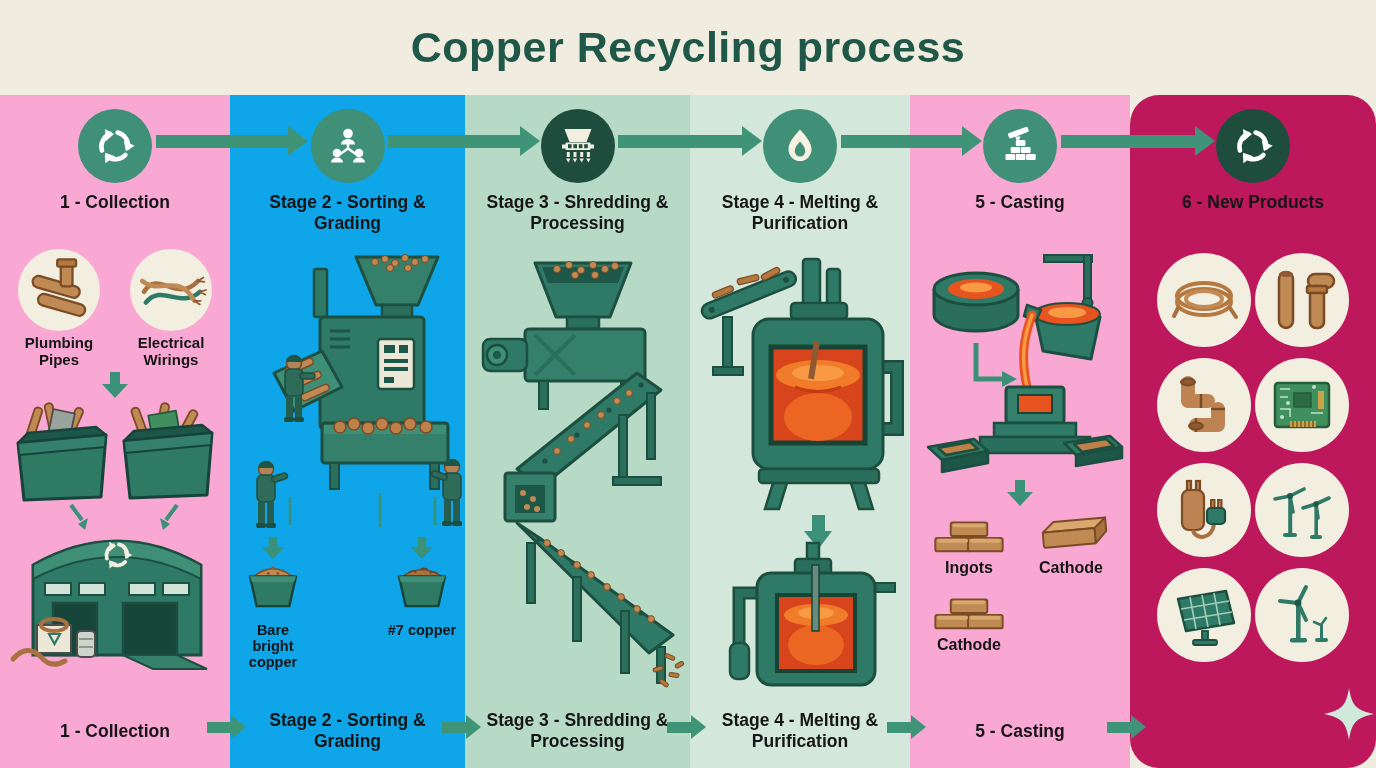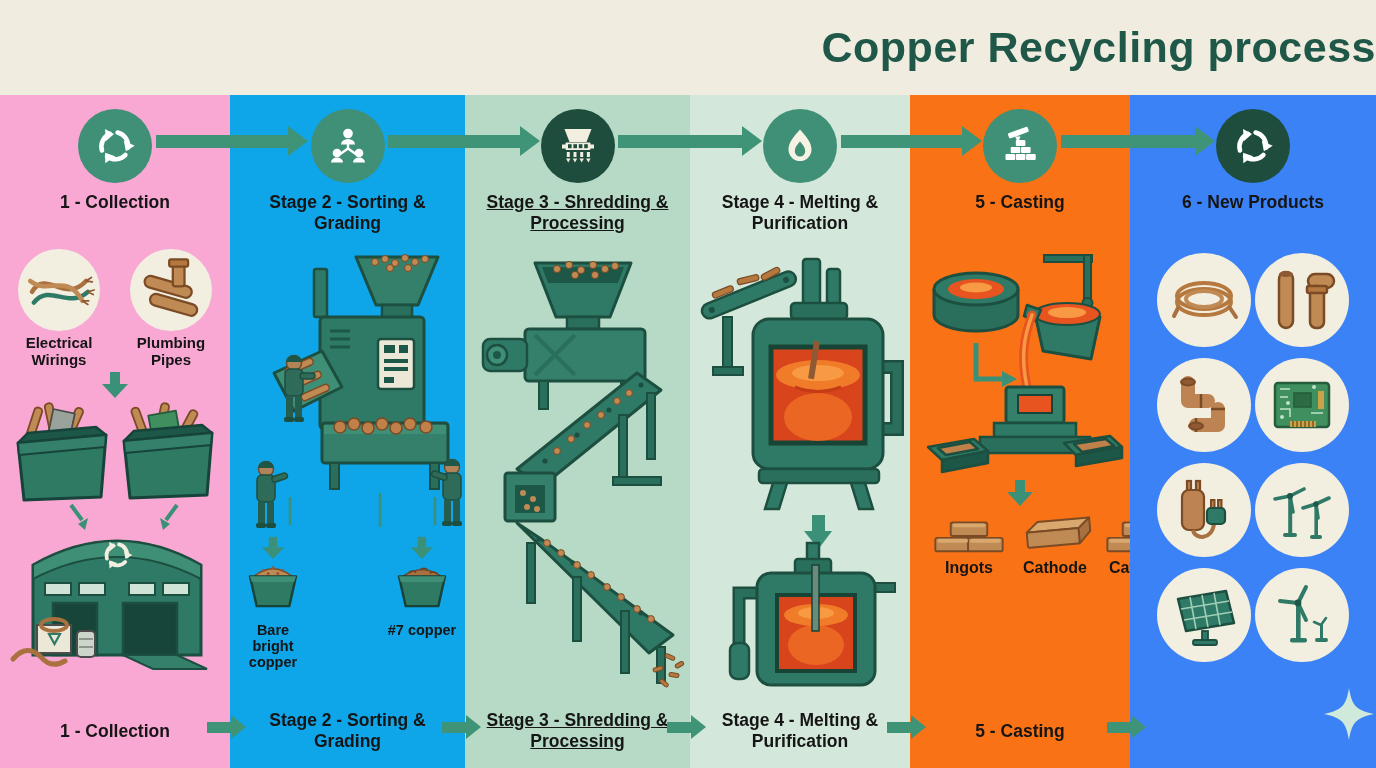--- a/index.html
+++ b/index.html
@@ -1,27 +1,27 @@
 <!DOCTYPE html>
 <html><head>
 <meta charset="utf-8">
 <style>
   html,body{margin:0;padding:0;background:#f0ecdf;}
   .canvas{position:relative;width:1376px;height:768px;overflow:hidden;background:#f0ecdf;
           font-family:"Liberation Sans",sans-serif;color:#151515;}
-  .header{position:absolute;top:0;left:0;right:0;height:95px;display:flex;align-items:center;justify-content:flex-end;}
+  .header{position:absolute;top:0;left:0;right:0;height:95px;display:flex;align-items:center;justify-content:center;}
   .title{font-size:43px;font-weight:bold;color:#1f5848;letter-spacing:.5px;}
   .columns{position:absolute;top:95px;left:0;right:0;bottom:0;display:flex;}
   .col{display:flex;flex-direction:column;align-items:center;position:relative;}
   .c1{width:230px;background:#f9a8d4;}
   .c2{width:235px;background:#0ea5e9;}
-  .c3{width:225px;background:#b6dac5;text-decoration:underline;}
+  .c3{width:225px;background:#b6dac5;}
   .c4{width:220px;background:#d3e8da;}
-  .c5{width:220px;background:#f97316;}
-  .c6{width:246px;background:#3b82f6;}
+  .c5{width:220px;background:#f9a8d4;}
+  .c6{width:246px;background:#be185d;border-radius:29px;}
   .stage-circle{margin-top:14px;width:74px;height:74px;border-radius:50%;flex:none;
                 display:flex;align-items:center;justify-content:center;position:relative;z-index:3;background:#3f9077;}
   .stage-circle.dark{background:#1e4d3e;}
   .stage-label{margin-top:9px;height:55px;font-weight:bold;font-size:17.5px;line-height:1.22;
                text-align:center;padding:0 4px;}
   .illus{flex:1;width:100%;display:flex;flex-direction:column;align-items:center;position:relative;}
   .bottom-label{height:74px;width:100%;display:flex;align-items:center;justify-content:center;
                 text-align:center;font-weight:bold;font-size:17.5px;line-height:1.2;padding:0 6px;box-sizing:border-box;}
   
   .top-arrows{position:absolute;top:95px;left:0;width:1376px;height:110px;z-index:2;pointer-events:none;}
@@ -42,21 +42,21 @@
   .src-row{display:flex;gap:8px;justify-content:center;margin-top:2px;}
   .src-item{display:flex;flex-direction:column;align-items:center;width:104px;}
   .src-circle{width:82px;height:82px;border-radius:50%;background:#f2eee0;display:flex;align-items:center;justify-content:center;}
   .src-label{font-weight:bold;font-size:15px;line-height:1.12;text-align:center;margin-top:4px;}
   
   .grades{display:flex;justify-content:space-between;width:100%;padding:0 7px;box-sizing:border-box;}
   .grade{display:flex;flex-direction:column;align-items:center;width:72px;}
   .grade .darrow{transform:scale(.85);margin:0 auto;}
   .grade-label{font-weight:bold;font-size:14.5px;line-height:1.1;text-align:center;margin-top:14px;}
   
-  .prod-grid{display:grid;grid-template-columns:1fr 1fr 1fr 1fr;gap:2px 0;width:100%;padding:0 16px;box-sizing:border-box;}
+  .prod-grid{display:grid;grid-template-columns:1fr 1fr;gap:9px 0;width:100%;padding:0 8px;box-sizing:border-box;}
   .prod{display:flex;flex-direction:column;align-items:center;}
   .prod-label{font-weight:bold;font-size:16px;margin-top:0;}
   
   .np-grid{display:grid;grid-template-columns:1fr 1fr;gap:11px 4px;padding:6px 20px;box-sizing:border-box;}
   .np-circle{width:94px;height:94px;border-radius:50%;background:#f2eee0;display:flex;align-items:center;justify-content:center;}
   .sparkle{position:absolute;right:0;bottom:14px;}
 </style>
 </head>
 <body>
 
@@ -79,47 +79,47 @@
           <g fill="#ffffff">
             <polygon points="-10,-17 -1,-12 -9,-5"></polygon>
             <polygon transform="rotate(120)" points="-10,-17 -1,-12 -9,-5"></polygon>
             <polygon transform="rotate(240)" points="-10,-17 -1,-12 -9,-5"></polygon>
           </g>
         </svg>
       </div>
       <div class="stage-label">1 - Collection</div>
       <div class="illus">
         <div class="src-row">
+          <div class="src-item">
+            <div class="src-circle">
+              <svg width="72" height="72" viewBox="0 0 80 80">
+                <g fill="#c08a55" stroke="#7a4b24" stroke-width="2.5" stroke-linejoin="round">
+                  <rect x="10" y="30" width="54" height="13" rx="6.5" transform="rotate(16 37 36)"></rect>
+                  <rect x="16" y="50" width="54" height="13" rx="6.5" transform="rotate(16 43 56)"></rect>
+                  <rect x="42" y="10" width="13" height="26" rx="3"></rect>
+                  <rect x="38" y="6" width="21" height="8" rx="2" fill="#b5793f"></rect>
+                </g>
+              </svg>
+            </div>
+            <div class="src-label">Plumbing Pipes</div>
+          </div>
           <div class="src-item">
             <div class="src-circle">
               <svg width="72" height="72" viewBox="0 0 80 80">
                 <g fill="none" stroke-linecap="round">
                   <path d="M10,42 C26,16 46,56 70,30" stroke="#a9713f" stroke-width="5"></path>
                   <path d="M12,54 C30,32 50,62 72,42" stroke="#2f7a66" stroke-width="5"></path>
                   <path d="M8,30 C28,46 48,20 66,52" stroke="#c08a55" stroke-width="5"></path>
                   <g stroke="#8f5a33" stroke-width="2">
                     <path d="M70,30 l6,-4 M70,30 l7,1 M72,42 l6,3 M72,42 l7,-2 M66,52 l6,4 M66,52 l7,0"></path>
                   </g>
                 </g>
               </svg>
             </div>
             <div class="src-label">Electrical Wirings</div>
-          </div>
-          <div class="src-item">
-            <div class="src-circle">
-              <svg width="72" height="72" viewBox="0 0 80 80">
-                <g fill="#c08a55" stroke="#7a4b24" stroke-width="2.5" stroke-linejoin="round">
-                  <rect x="10" y="30" width="54" height="13" rx="6.5" transform="rotate(16 37 36)"></rect>
-                  <rect x="16" y="50" width="54" height="13" rx="6.5" transform="rotate(16 43 56)"></rect>
-                  <rect x="42" y="10" width="13" height="26" rx="3"></rect>
-                  <rect x="38" y="6" width="21" height="8" rx="2" fill="#b5793f"></rect>
-                </g>
-              </svg>
-            </div>
-            <div class="src-label">Plumbing Pipes</div>
           </div>
         </div>
         <div class="darrow"></div>
         <svg width="214" height="102" viewBox="0 0 214 102">
           <g stroke-linejoin="round">
             <g fill="#c08a55" stroke="#7a4b24" stroke-width="1.8">
               <rect x="22" y="6" width="8" height="34" rx="3.5" transform="rotate(18 26 23)"></rect>
               <rect x="40" y="2" width="8" height="38" rx="3.5" transform="rotate(-12 44 21)"></rect>
               <rect x="62" y="6" width="8" height="32" rx="3.5" transform="rotate(24 66 22)"></rect>
               <rect x="128" y="6" width="8" height="34" rx="3.5" transform="rotate(-20 132 23)"></rect>

